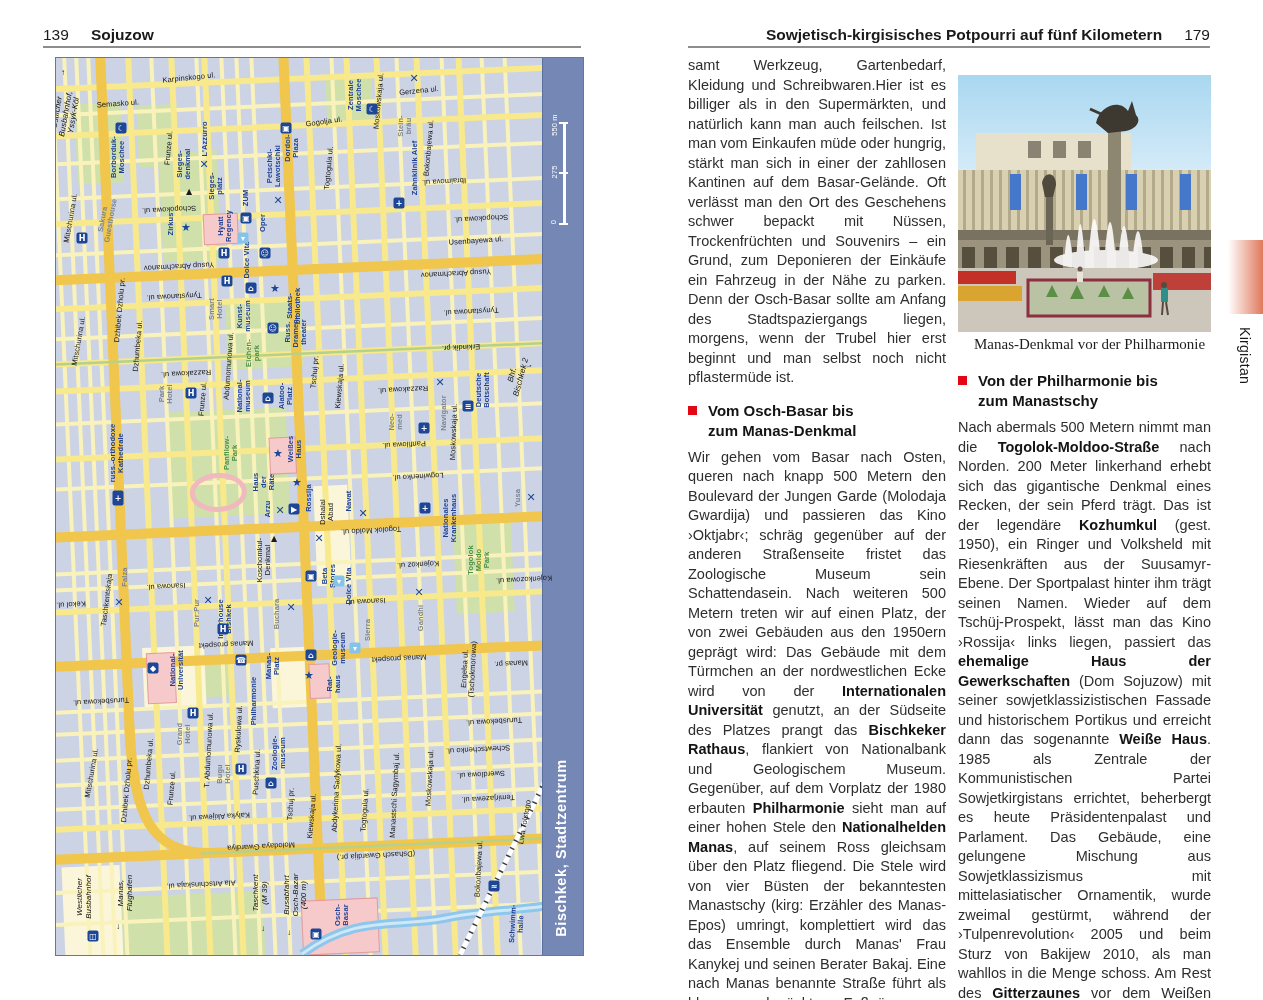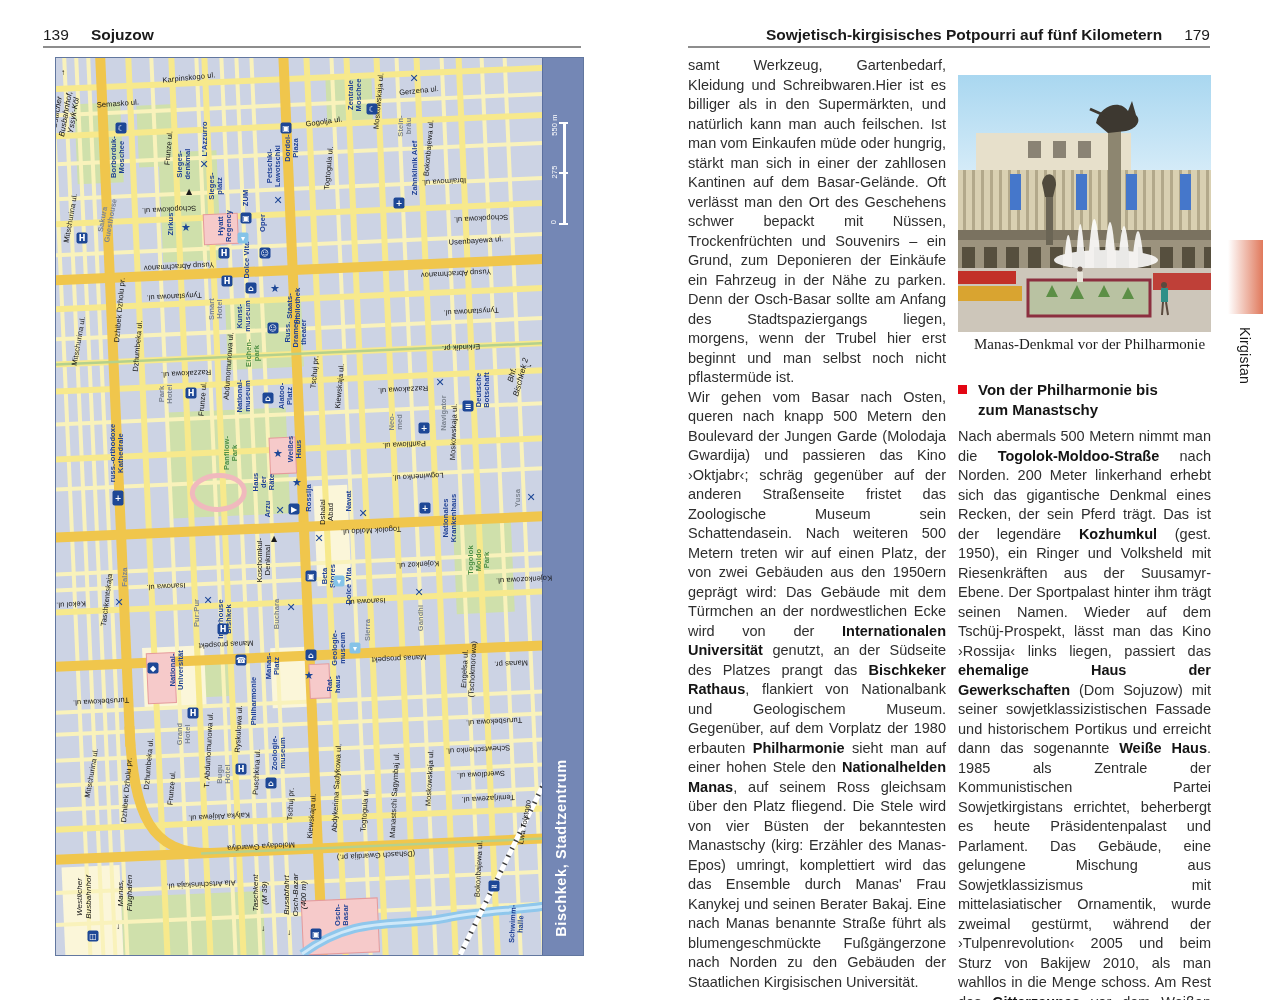--- a/index.html
+++ b/index.html
@@ -422,20 +422,24 @@
         <span class="mi cafe" style="left: 283px; top: 523px;">▾</span>
         <span class="mi cafe" style="left: 299px; top: 590px;">▾</span>
         <span class="mi bus" style="left: 37px; top: 878px;">◫</span>
         <span class="mi swim" style="left: 438px; top: 828px;">≈</span>
         <span class="mi church" style="left: 62px; top: 440px;">+</span>
       </div>
   </div>
 
   <div class="col" id="col1">
     <div>samt Werkzeug, Gartenbedarf, Kleidung und Schreibwaren.Hier ist es billiger als in den Supermärkten, und natürlich kann man auch feilschen. Ist man vom Einkaufen müde oder hungrig, stärkt man sich in einer der zahllosen Kantinen auf dem Basar-Gelände. Oft verlässt man den Ort des Geschehens schwer bepackt mit Nüssen, Trockenfrüchten und Souvenirs – ein Grund, zum Deponieren der Einkäufe ein Fahrzeug in der Nähe zu parken. Denn der Osch-Basar sollte am Anfang des Stadtspaziergangs liegen, morgens, wenn der Trubel hier erst beginnt und man selbst noch nicht pflastermüde ist.</div>
+    <div class="h-sec">
+      <span class="bullet"></span>
+      <span><span>Vom Osch-Basar bis</span><br><span>zum Manas-Denkmal</span></span>
+    </div>
     <div><span>Wir gehen vom Basar nach Osten, queren nach knapp 500 Metern den Boulevard der Jungen Garde (Molodaja Gwardija) und passieren das Kino ›Oktjabr‹; schräg gegenüber auf der anderen Straßenseite fristet das Zoologische Museum sein Schattendasein. Nach weiteren 500 Metern treten wir auf einen Platz, der von zwei Gebäuden aus den 1950ern geprägt wird: Das Gebäude mit dem Türmchen an der nordwestlichen Ecke wird von der </span><span class="b">Internationalen Universität</span><span> genutzt, an der Südseite des Platzes prangt das </span><span class="b">Bischkeker Rathaus</span><span>, flankiert von Nationalbank und Geologischem Museum. Gegenüber, auf dem Vorplatz der 1980 erbauten </span><span class="b">Philharmonie</span><span> sieht man auf einer hohen Stele den </span><span class="b">Nationalhelden Manas</span><span>, auf seinem Ross gleichsam über den Platz fliegend. Die Stele wird von vier Büsten der bekanntesten Manastschy (kirg: Erzähler des Manas-Epos) umringt, komplettiert wird das das Ensemble durch Manas' Frau Kanykej und seinen Berater Bakaj. Eine nach Manas benannte Straße führt als blumengeschmückte Fußgängerzone nach Norden zu den Gebäuden der Staatlichen Kirgisischen Universität.</span></div>
   </div>
 
   <div id="photo">
     <svg width="253" height="257" viewBox="0 0 253 257">
       <defs>
         <linearGradient id="skyg" x1="0" y1="0" x2="0" y2="1">
           <stop offset="0" stop-color="#a9d7f0"></stop>
             <stop offset="1" stop-color="#dff0fa"></stop>
         </linearGradient>
@@ -484,21 +488,21 @@
       <rect x="203" y="213" width="7" height="14" fill="#2f8f88"></rect>
       <line x1="205" y1="227" x2="204" y2="240" stroke="#5a4a3e" stroke-width="2"></line>
       <line x1="208" y1="227" x2="210" y2="240" stroke="#5a4a3e" stroke-width="2"></line>
       <circle cx="122" cy="194" r="2.5" fill="#6a5a4e"></circle>
       <rect x="119" y="197" width="6" height="10" fill="#e8e4da"></rect>
     </svg>
   </div>
   <div id="caption">Manas-Denkmal vor der Philharmonie</div>
 
   <div class="col" id="col2">
-    <div class="h-sec" style="margin-top:16px">
+    <div class="h-sec" style="margin-top:7px">
       <span class="bullet"></span>
       <span><span>Von der Philharmonie bis</span><br><span>zum Manastschy</span></span>
     </div>
     <div><span>Nach abermals 500 Metern nimmt man die </span><span class="b">Togolok-Moldoo-Straße</span><span> nach Norden. 200 Meter linkerhand erhebt sich das gigantische Denkmal eines Recken, der sein Pferd trägt. Das ist der legendäre </span><span class="b">Kozhumkul</span><span> (gest. 1950), ein Ringer und Volksheld mit Riesenkräften aus der Suusamyr-Ebene. Der Sportpalast hinter ihm trägt seinen Namen. Wieder auf dem Tschüj-Prospekt, lässt man das Kino ›Rossija‹ links liegen, passiert das </span><span class="b">ehemalige Haus der Gewerkschaften</span><span> (Dom Sojuzow) mit seiner sowjetklassizistischen Fassade und historischem Portikus und erreicht dann das sogenannte </span><span class="b">Weiße Haus</span><span>. 1985 als Zentrale der Kommunistischen Partei Sowjetkirgistans errichtet, beherbergt es heute Präsidentenpalast und Parlament. Das Gebäude, eine gelungene Mischung aus Sowjetklassizismus mit mittelasiatischer Ornamentik, wurde zweimal gestürmt, während der ›Tulpenrevolution‹ 2005 und beim Sturz von Bakijew 2010, als man wahllos in die Menge schoss. Am Rest des </span><span class="b">Gitterzaunes</span><span> vor dem Weißen Haus sind Steintafeln mit den Namen der Opfer angebracht.</span></div>
   </div>
 
   <div id="tab-grad"></div>
   <div id="tab-text">Kirgistan</div>
 
 </div>

